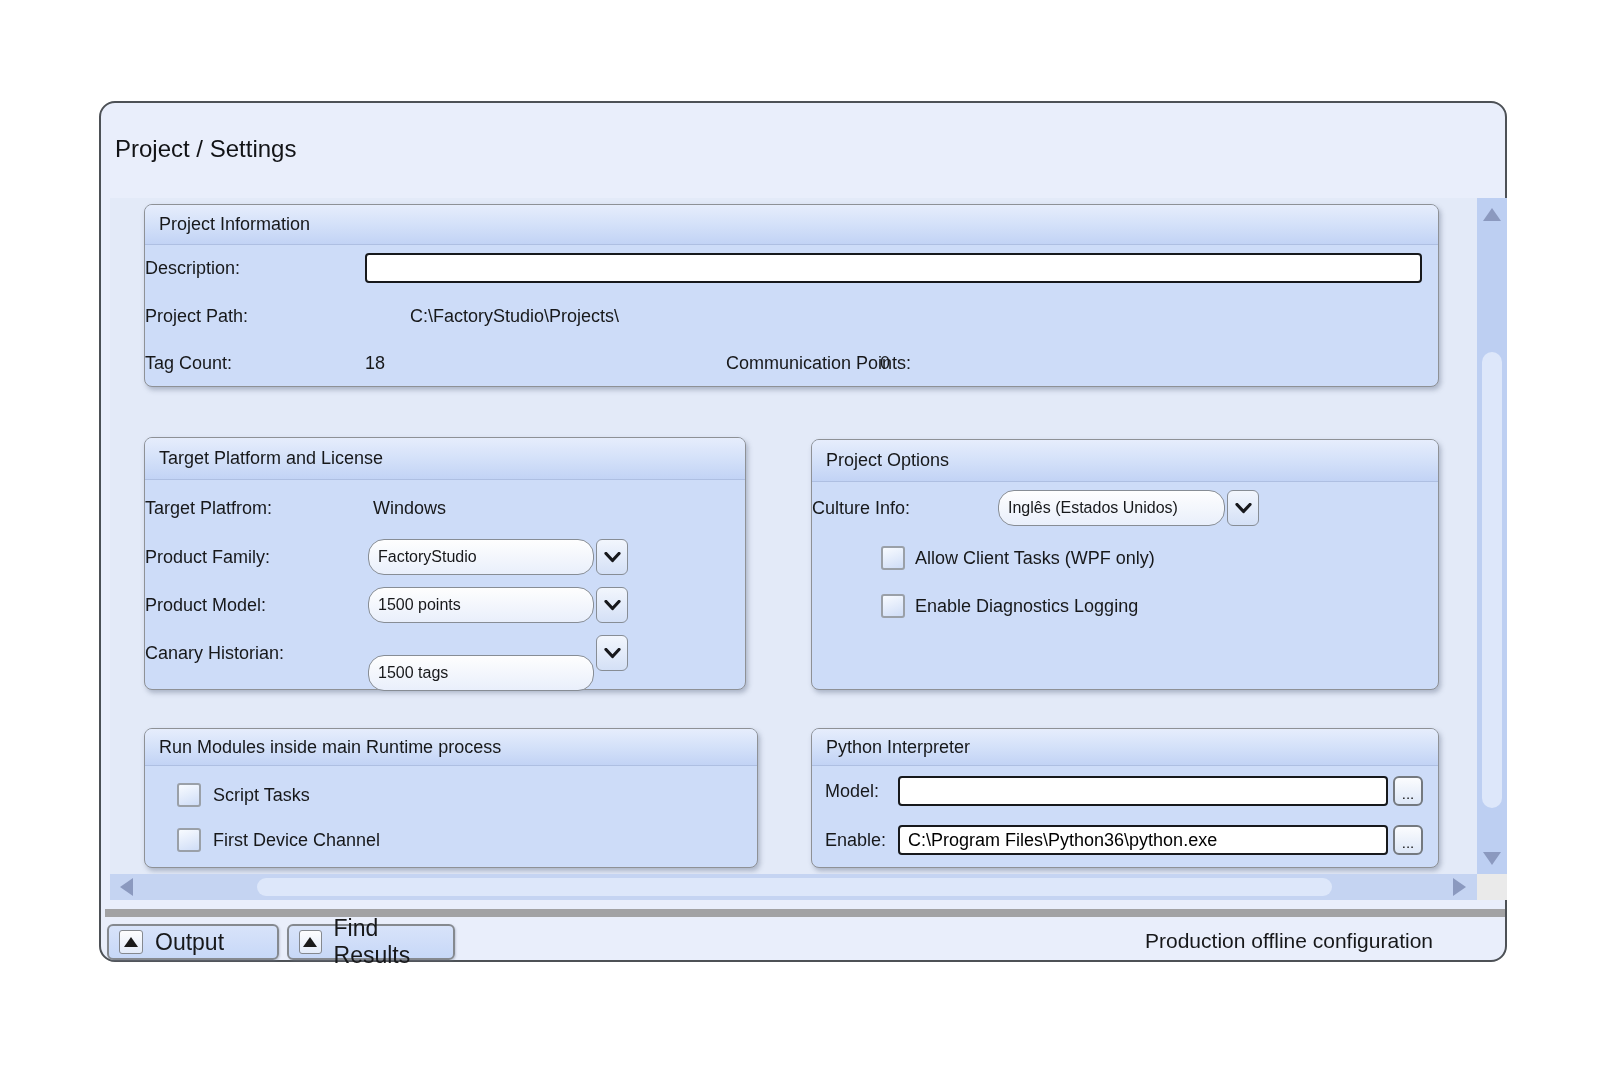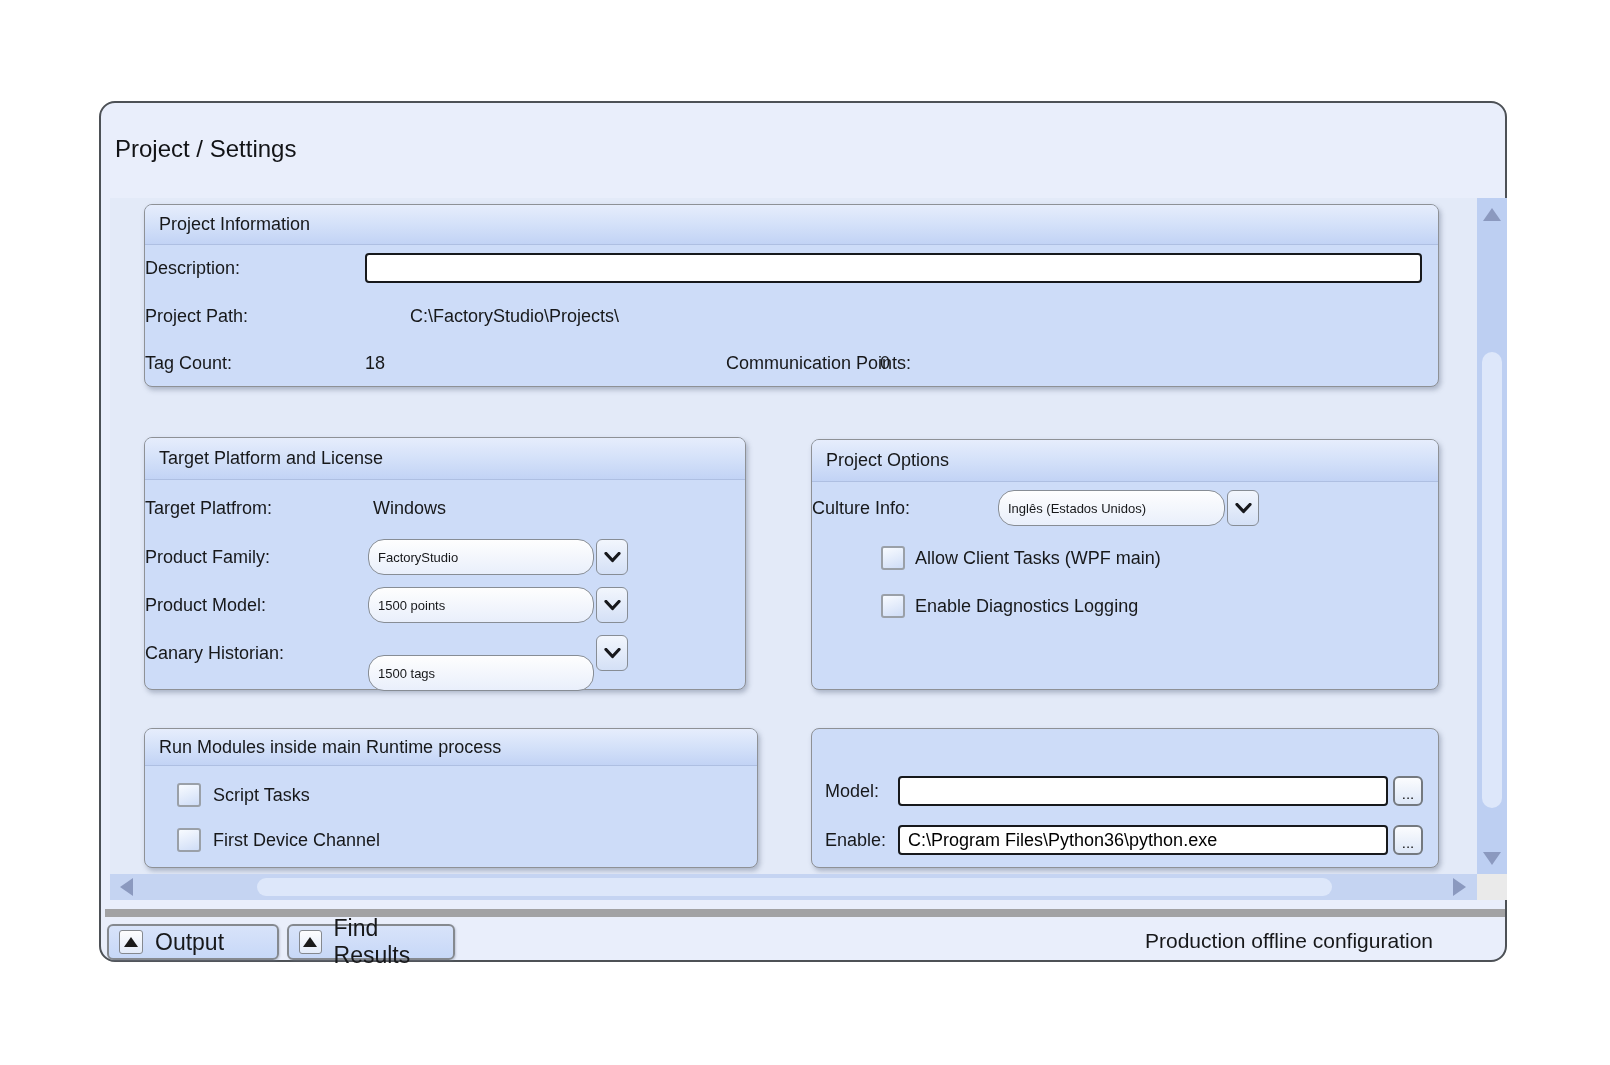--- a/index.html
+++ b/index.html
@@ -27,21 +27,21 @@
   .val { position:absolute; font-size:18px; white-space:nowrap; }
 
   .txtinput {
     position:absolute; background:#ffffff; border:2px solid #17191c; border-radius:4px;
     font-family:"Liberation Sans","DejaVu Sans",sans-serif; font-size:18px; padding:0 8px; outline:none;
   }
 
   .combo { position:absolute; display:flex; }
   .combo-text {
     height:36px; background:linear-gradient(180deg,#fefefe,#e9effb);
-    border:1px solid #878d95; border-radius:16px; font-size:13px;
+    border:1px solid #878d95; border-radius:16px; font-size:16px;
     display:flex; align-items:center; padding-left:9px; white-space:nowrap; overflow:hidden;
   }
   .combo-btn {
     width:32px; height:36px; margin-left:2px;
     background:linear-gradient(180deg,#f2f6fd,#d4e0f6);
     border:1px solid #878d95; border-radius:6px;
     display:flex; align-items:center; justify-content:center;
   }
   .checkbox {
     position:absolute; width:24px; height:24px;
@@ -154,36 +154,39 @@
       <div class="lbl r" style="left:0; width:179px; top:50px; line-height:36px;">Culture Info:</div>
       <div class="combo" style="left:186px; top:50px;">
         <div class="combo-text" style="width:227px;">Inglês (Estados Unidos)</div>
         <div class="combo-btn">
           <svg width="17" height="11" viewBox="0 0 17 11">
               <path d="M2 1.5 L8.5 8.5 L15 1.5" fill="none" stroke="#17181c" stroke-width="3.2" stroke-linecap="round" stroke-linejoin="round"></path>
             </svg>
         </div>
       </div>
       <div class="checkbox" style="left:69px; top:106px;"></div>
-      <div class="lbl" style="left:103px; top:106px; line-height:24px;">Allow Client Tasks (WPF main)</div>
+      <div class="lbl" style="left:103px; top:106px; line-height:24px;">Allow Client Tasks (WPF only)</div>
       <div class="checkbox" style="left:69px; top:154px;"></div>
       <div class="lbl" style="left:103px; top:154px; line-height:24px;">Enable Diagnostics Logging</div>
     </div>
 
     <div class="panel" style="left:34px; top:530px; width:614px; height:140px;">
       <div class="panel-header" style="height:37px;">
         <span>Run Modules inside main Runtime process</span>
       </div>
       <div class="checkbox" style="left:32px; top:54px;"></div>
       <div class="lbl" style="left:68px; top:54px; line-height:24px;">Script Tasks</div>
       <div class="checkbox" style="left:32px; top:99px;"></div>
       <div class="lbl" style="left:68px; top:99px; line-height:24px;">First Device Channel</div>
     </div>
 
     <div class="panel" style="left:701px; top:530px; width:628px; height:140px;">
+      <div class="panel-header" style="height:37px;">
+        <span>Python Interpreter</span>
+      </div>
       <div class="lbl" style="left:13px; top:47px; line-height:30px;">Model:</div>
       <input class="txtinput" type="text" style="left: 86px; top: 47px; width: 490px; height: 30px;" value="">
       <div class="browse-btn" style="left:581px; top:47px;">
         <span>...</span>
       </div>
       <div class="lbl" style="left:13px; top:96px; line-height:30px;">Enable:</div>
       <input class="txtinput" type="text" style="left: 86px; top: 96px; width: 490px; height: 30px;" value="C:\Program Files\Python36\python.exe">
       <div class="browse-btn" style="left:581px; top:96px;">
         <span>...</span>
       </div>

